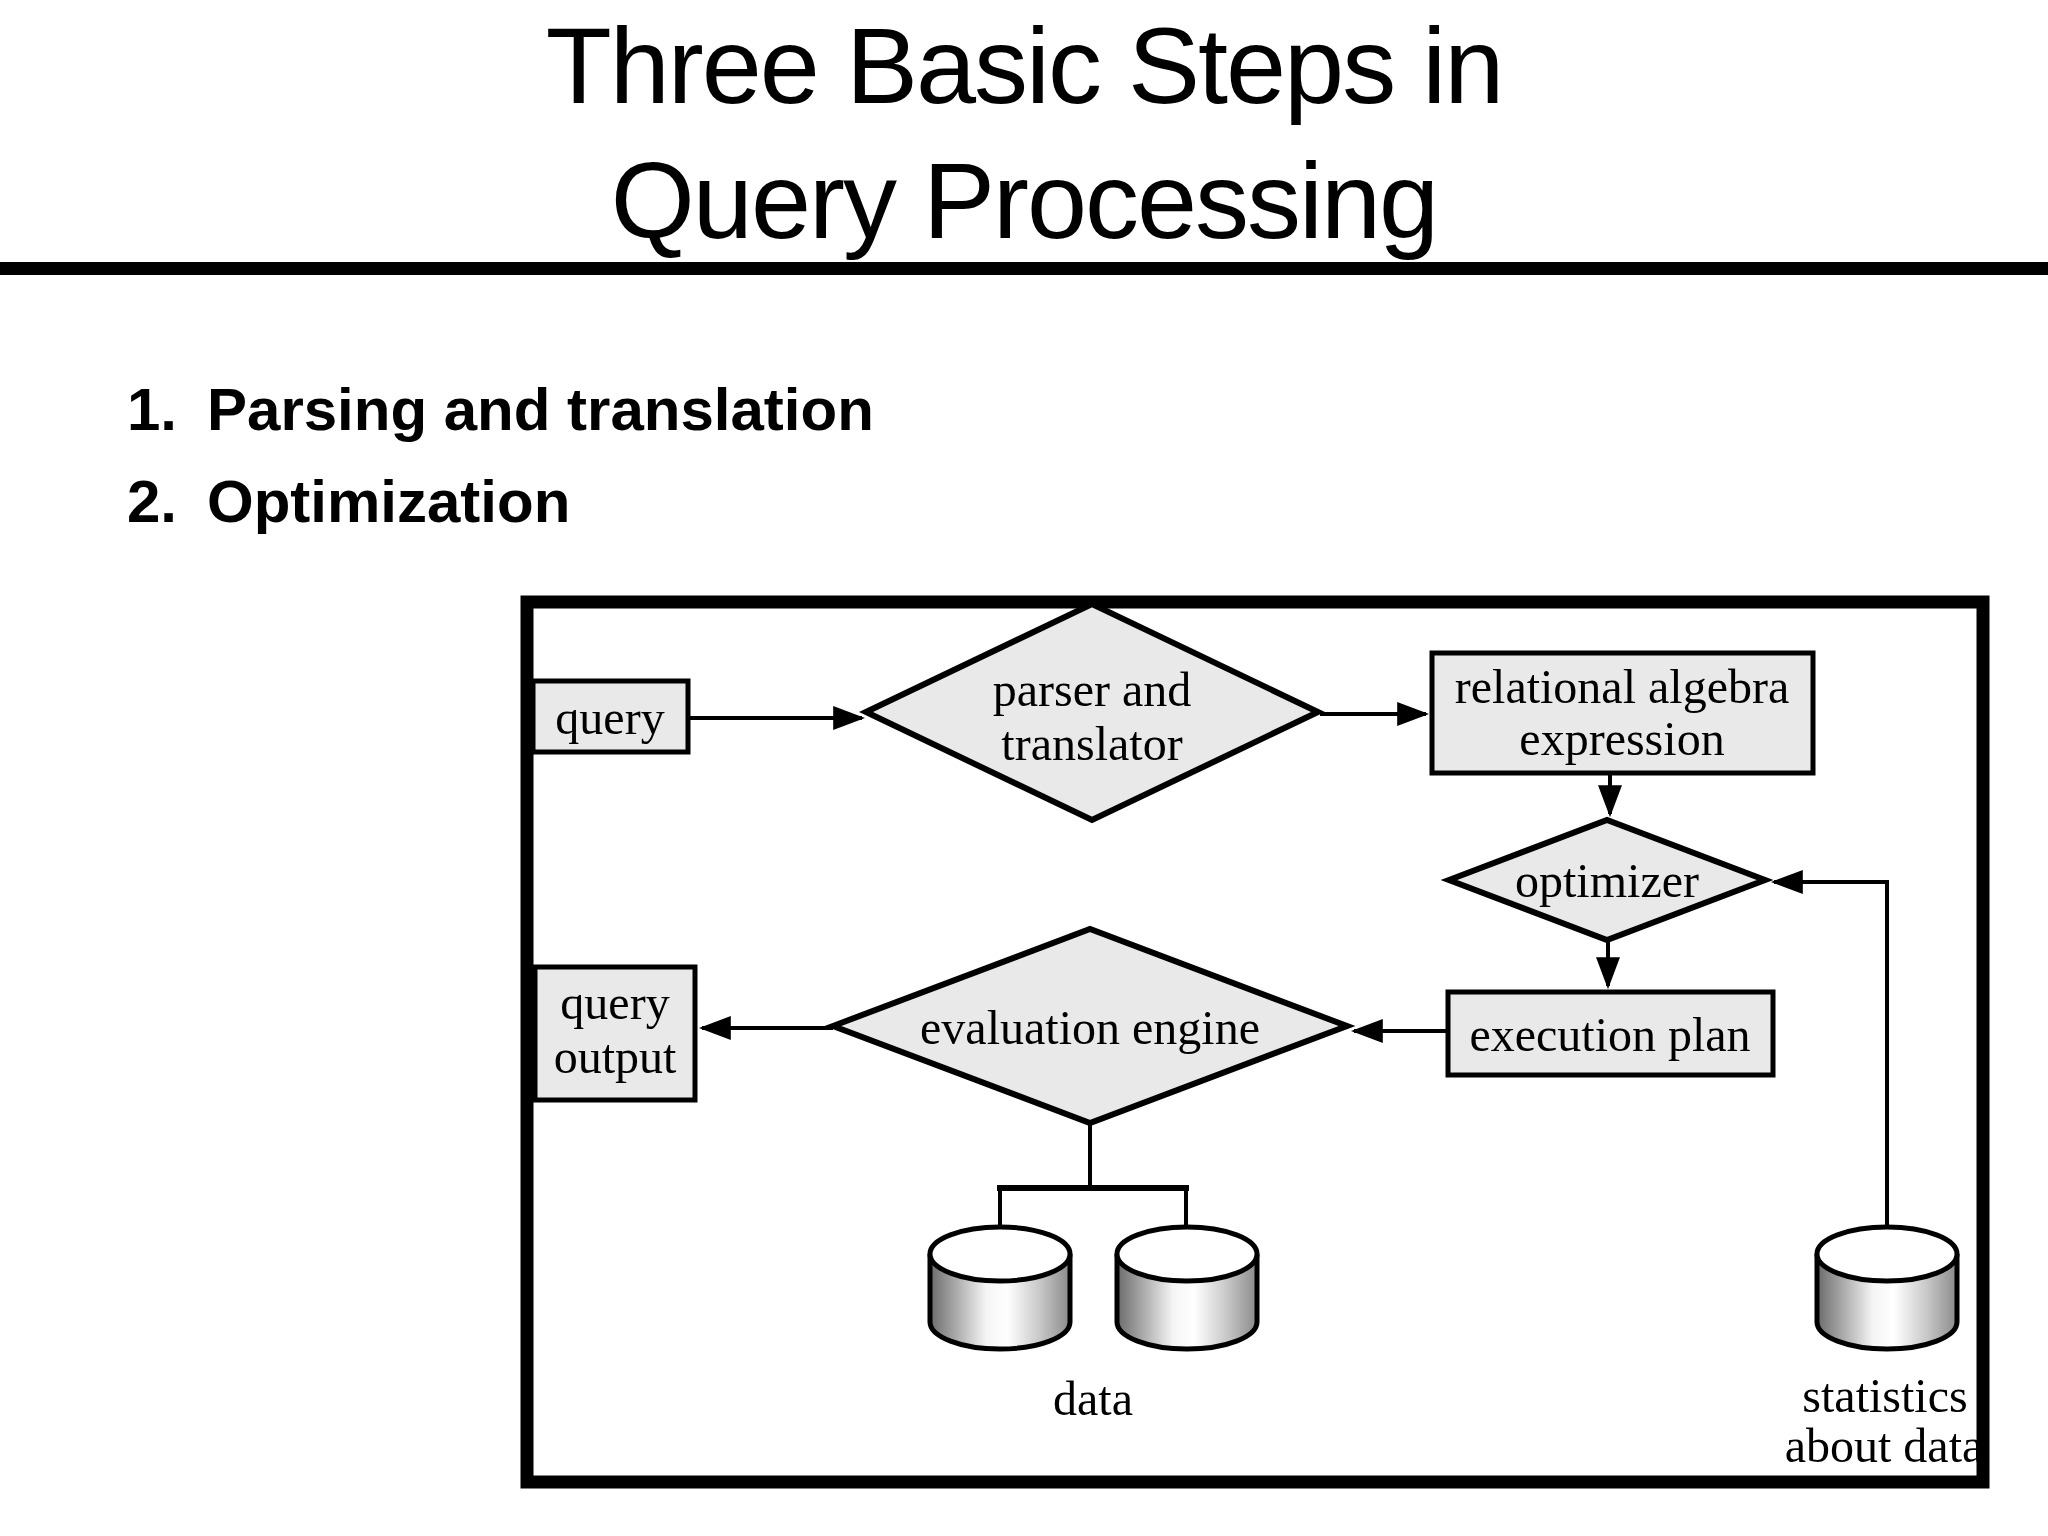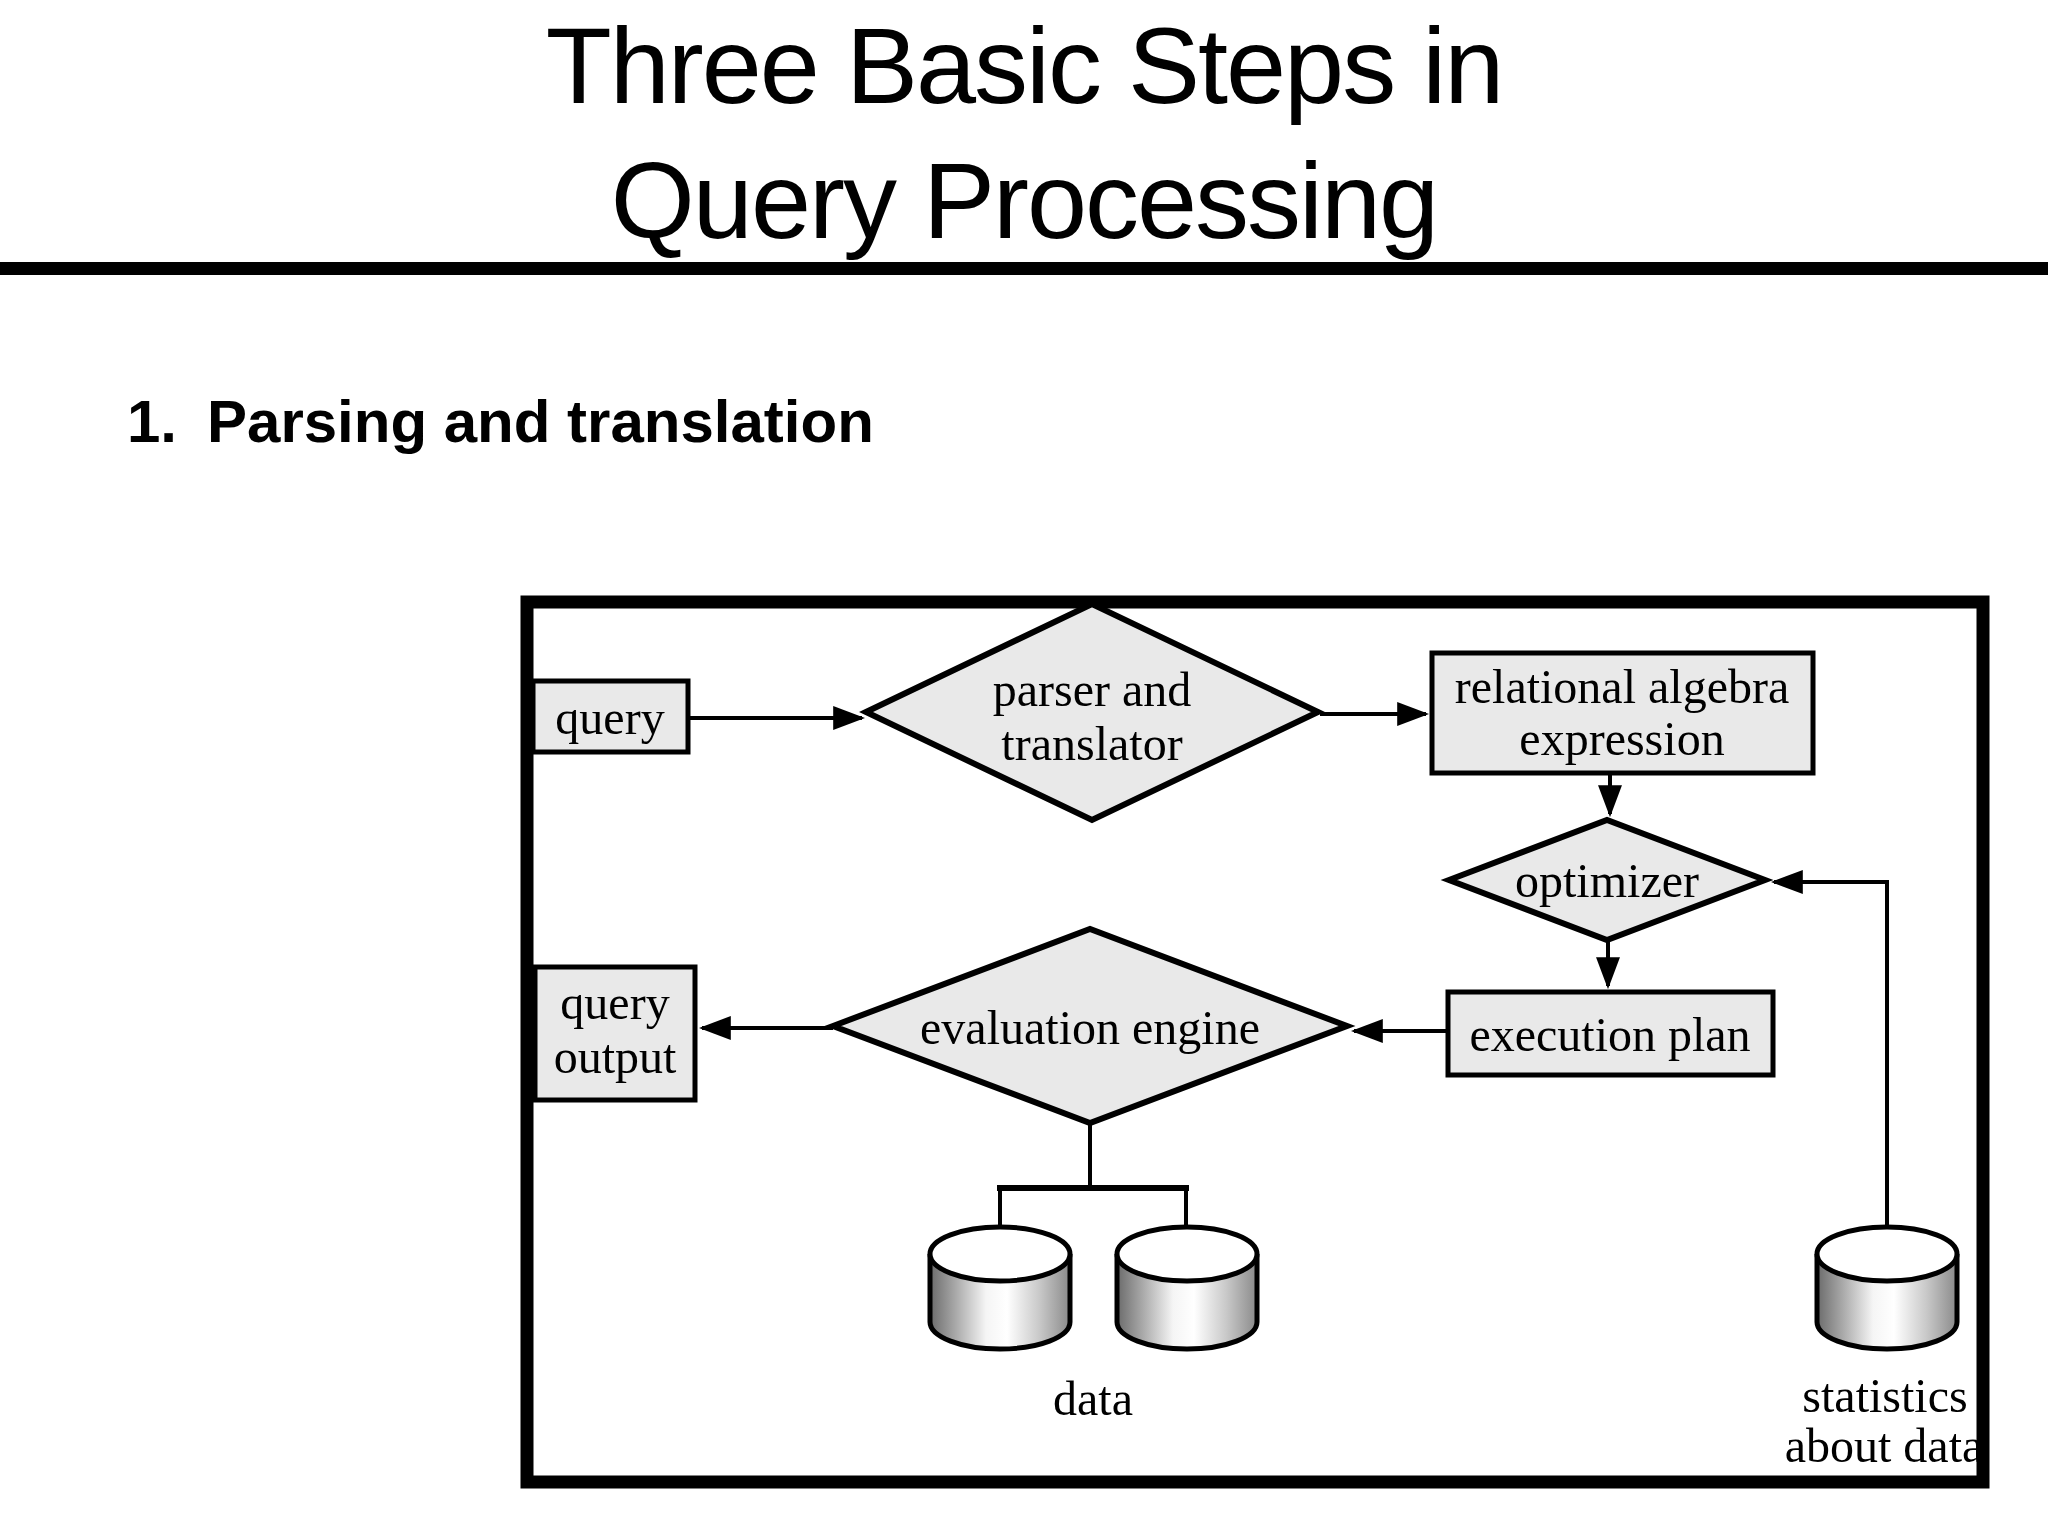--- a/index.html
+++ b/index.html
@@ -10,36 +10,39 @@
   .title-line{
     position:absolute;left:0;width:100%;height:140px;line-height:140px;
     text-align:center;font-size:108px;letter-spacing:-2px;color:#000;
     white-space:nowrap;
   }
   #title1{top:-4px;}
   #title2{top:131px;}
   .title-rule{
     position:absolute;left:0;top:262px;width:2048px;height:13px;background:#000;
   }
-  .steps{position:absolute;left:127px;top:376px;}
+  .steps{position:absolute;left:127px;top:364px;}
   .step-row{height:92px;line-height:92px;font-size:60px;font-weight:bold;color:#000;white-space:nowrap;}
   .step-num{display:inline-block;width:80px;}
   svg.diagram{position:absolute;left:0;top:0;}
   svg text{font-family:"Liberation Serif", serif;font-size:48px;fill:#000;}
 </style>
 </head>
 <body>
 
 <div class="title-line" id="title1">Three Basic Steps in</div>
 <div class="title-line" id="title2">Query Processing</div>
 <div class="title-rule"></div>
 
 <div class="steps">
   <div class="step-row">
     <span class="step-num">1.</span><span class="step-label">Parsing and translation</span>
+  </div>
+  <div class="step-row">
+    <span class="step-num">2.</span><span class="step-label">Optimization</span>
   </div>
 </div>
 
 <svg class="diagram" width="2048" height="1536" viewBox="0 0 2048 1536" xmlns="http://www.w3.org/2000/svg">
   <defs>
     <marker id="ah" markerUnits="strokeWidth" markerWidth="8" markerHeight="7" refX="7.2" refY="3" orient="auto">
       <path d="M0,0 L8,3 L0,6 Z" fill="#000"></path>
     </marker>
     <linearGradient id="cylGrad" x1="0" y1="0" x2="1" y2="0">
       <stop offset="0" stop-color="#6b6b6b"></stop>

